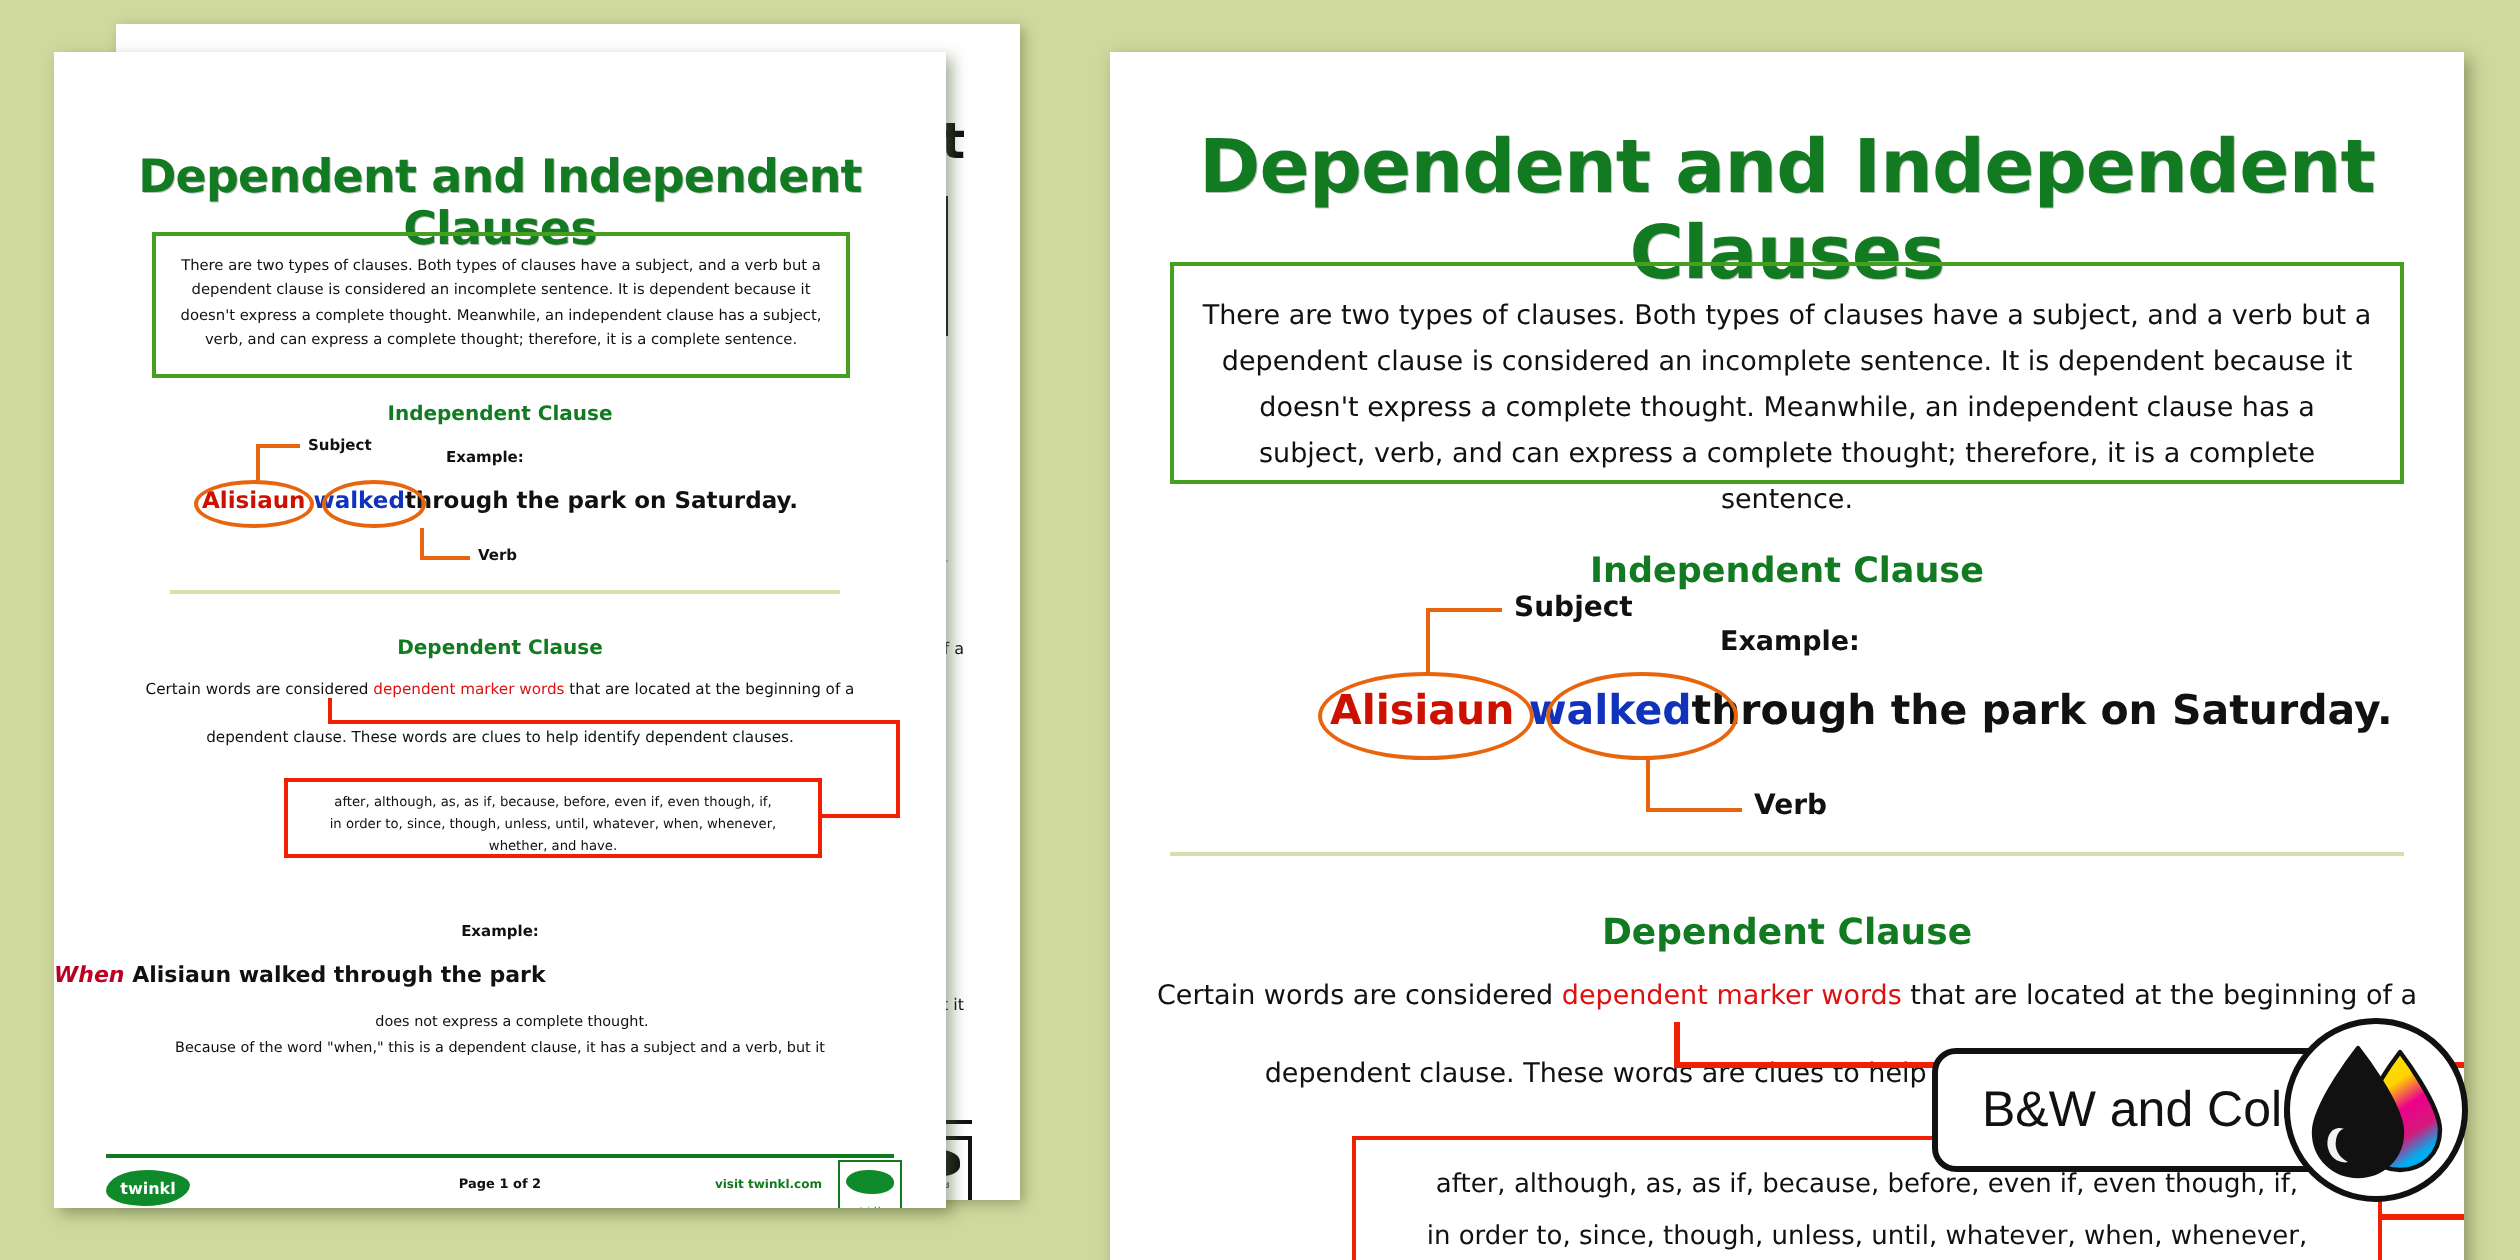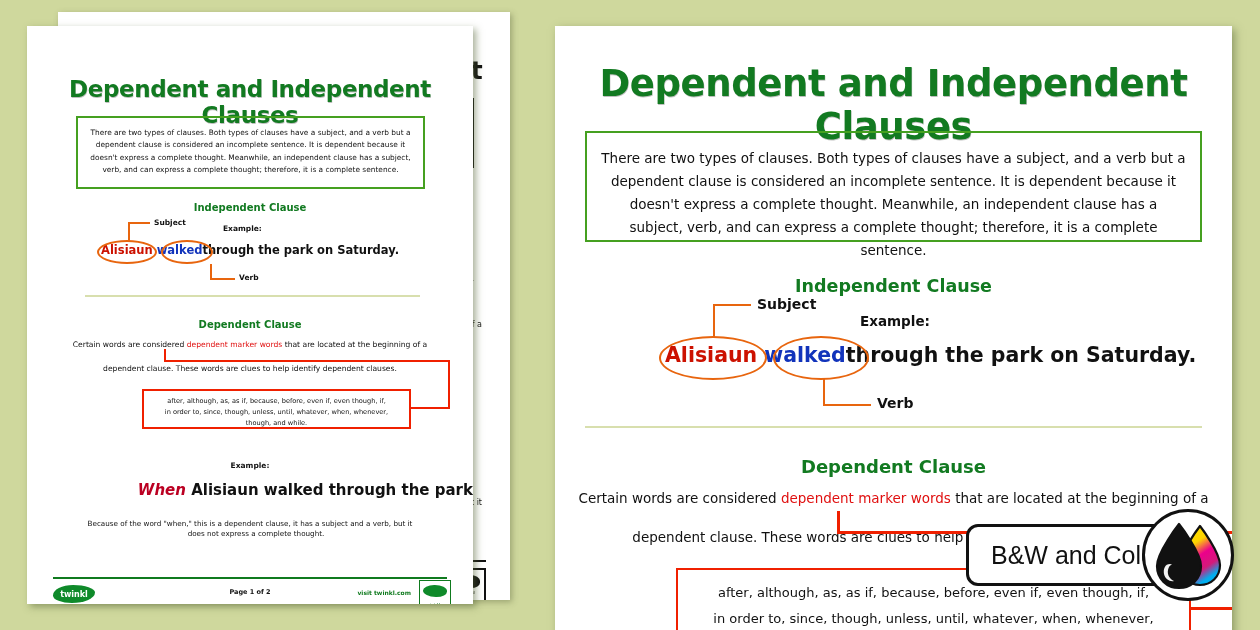--- a/index.html
+++ b/index.html
@@ -168,27 +168,27 @@
   #left-sheet .key-box {
     left: 115px; top: 363px; width: 269px; height: 40px;
     padding-top: 5px; font-size: 6.6px; line-height: 11px;
   }
   #left-sheet .ex2-label {
     position: absolute; top: 435px; width: 100%; text-align: center;
     font-size: 7.5px; font-weight: bold; color: #111;
     font-family: "DejaVu Sans", sans-serif;
   }
   #left-sheet .dep-example {
-    position: absolute; top: 455px; width: 100%; text-align: right;
-    font-size: 15px; font-weight: bold; color: #111;
+    position: absolute; top: 455px; width: 100%; text-align: left;
+    font-size: 11px; font-weight: bold; color: #111;
     font-family: "DejaVu Sans", sans-serif;
   }
   #left-sheet .dep-example .when { color: #bb0022; font-style: italic; }
   #left-sheet .closing1 { position: absolute; top: 493px; width: 100%; font-size: 7.2px; }
-  #left-sheet .closing2 { position: absolute; top: 503px; width: 100%; font-size: 7.2px; padding-left: 12px; }
+  #left-sheet .closing2 { position: absolute; top: 480px; width: 100%; font-size: 7.2px; padding-left: 12px; }
 
   
   .footer-rule { position: absolute; height: 2px; background: #0f7a1e; }
   #left-sheet .footer-rule { left: 26px; right: 26px; top: 551px; }
   .twinkl-logo {
     position: absolute;
     background: #0f8a2a;
     border-radius: 48% 52% 55% 45% / 58% 42% 58% 42%;
     color: #fff; font-weight: bold;
     display: flex; align-items: center; justify-content: center;
@@ -320,21 +320,21 @@
   <div class="body-line dep-l2">dependent clause. These words are clues to help identify dependent clauses.</div>
 
   <div class="red-seg" style="left:137px; top:323px; width:1.5px; height:12px;"></div>
   <div class="red-seg" style="left:137px; top:334px; width:286px; height:1.5px;"></div>
   <div class="red-seg" style="left:421px; top:334px; width:1.5px; height:48px;"></div>
   <div class="red-seg" style="left:383px; top:381px; width:40px; height:1.5px;"></div>
 
   <div class="key-box">
     <div>after, although, as, as if, because, before, even if, even though, if,</div>
     <div>in order to, since, though, unless, until, whatever, when, whenever,</div>
-    <div>though, and while.</div>
+    <div>whether, and have.</div>
   </div>
 
   <div class="ex2-label">Example:</div>
   <div class="dep-example">
     <span class="when">When</span><span> Alisiaun walked through the park</span>
   </div>
 
   <div class="body-line closing1">Because of the word "when," this is a dependent clause, it has a subject and a verb, but it</div>
   <div class="body-line closing2">does not express a complete thought.</div>
 

